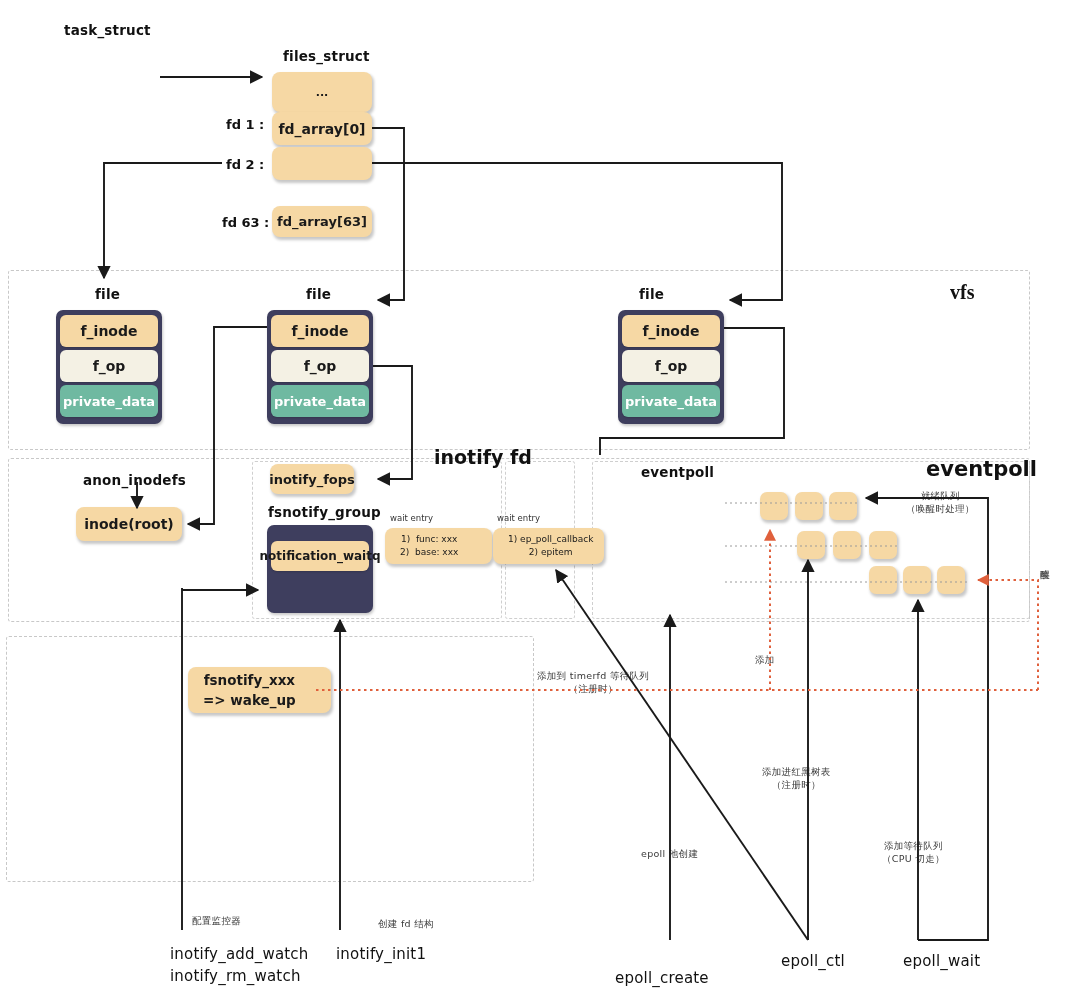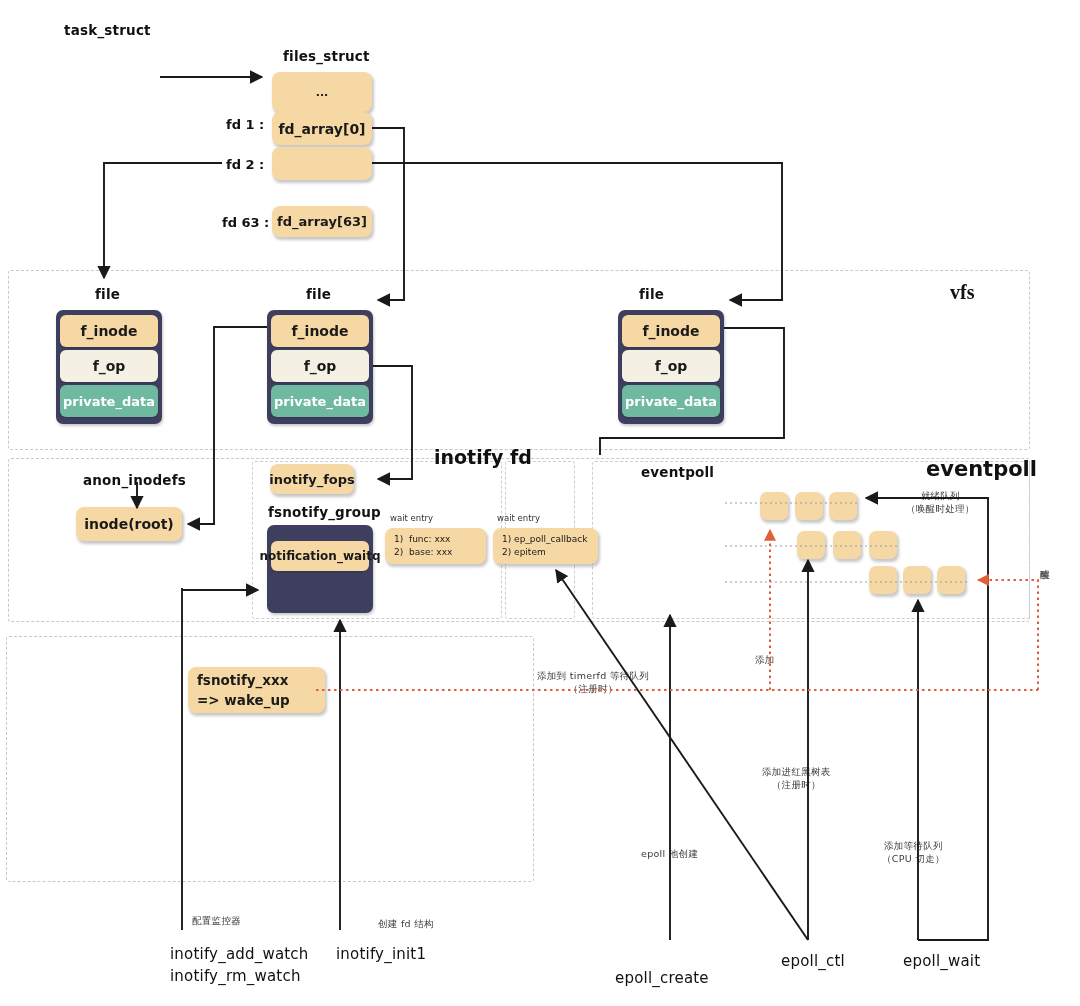--- a/index.html
+++ b/index.html
@@ -22,21 +22,21 @@
   .tan{background:#f6d8a4;}
   .cream{background:#f4f1e4;}
   .green{background:#6fb9a1;color:#ffffff;}
 
   
   .box{position:absolute;background:#f6d8a4;border-radius:8px;
        box-shadow:1.5px 2.5px 3px rgba(0,0,0,.22);
        display:flex;align-items:center;justify-content:center;
        font-size:14px;font-weight:600;color:#1a1a1a;}
   .box.small{font-size:9px;font-weight:500;}
-  .box.left{justify-content:flex-start;padding-left:9px;text-align:left;line-height:1.5;}
+  .box.left{justify-content:flex-start;padding-left:15px;text-align:center;line-height:1.5;}
   .node{position:absolute;background:#f6d8a4;border-radius:7px;box-shadow:1.5px 2.5px 3px rgba(0,0,0,.22);}
 
   .dash{position:absolute;border:1px dashed #c8c8c8;border-radius:3px;}
   .dashinner{position:absolute;border:1px dashed #cfcfcf;border-radius:3px;}
   .vtext{position:absolute;font-size:9.5px;color:#3a3a3a;writing-mode:vertical-rl;letter-spacing:1px;}
 </style>
 </head>
 <body>
 
 <div id="stage">

